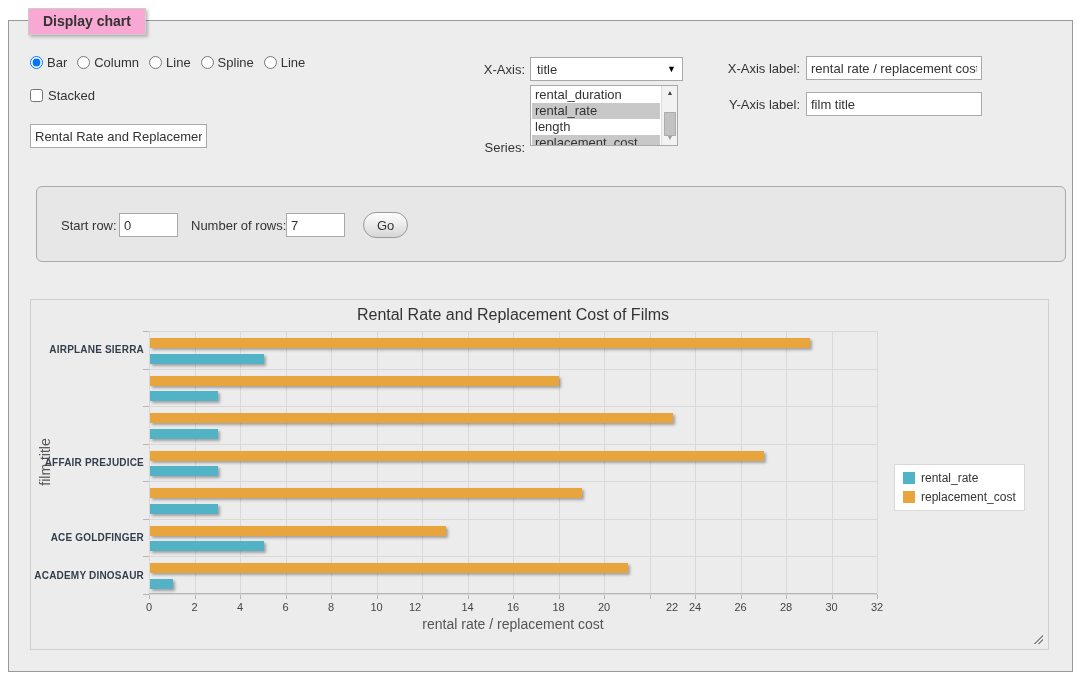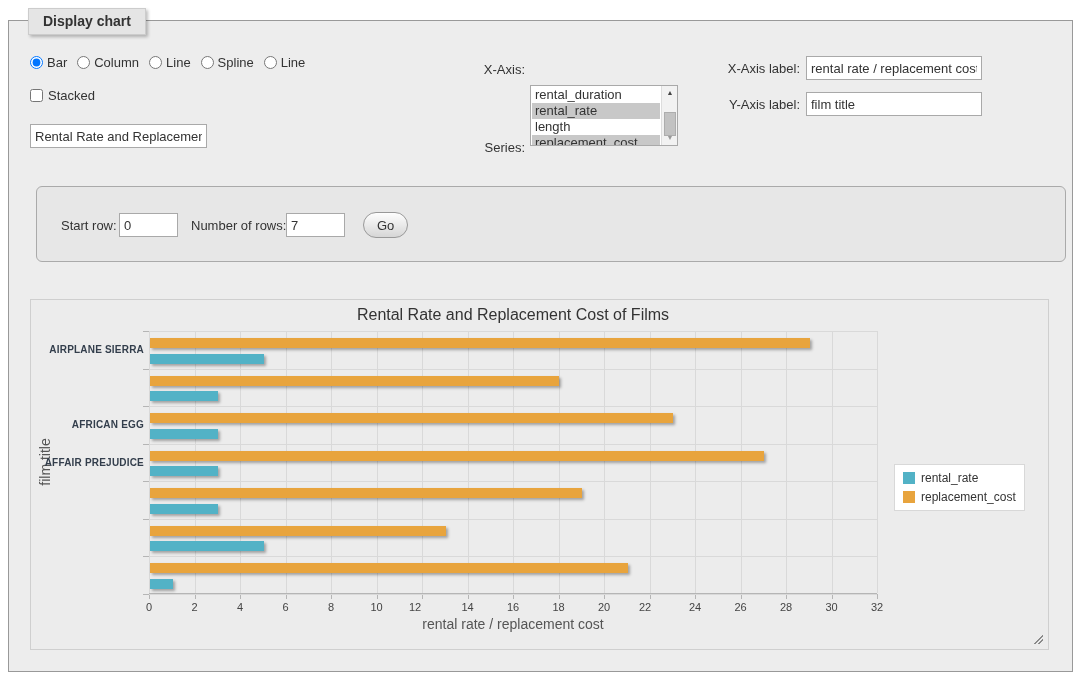--- a/index.html
+++ b/index.html
@@ -3,21 +3,21 @@
 <meta charset="utf-8">
 <style>
   * { margin:0; padding:0; box-sizing:border-box; }
   html,body { width:1081px; height:681px; background:#fff; overflow:hidden;
     font-family:"Liberation Sans", sans-serif; color:#333; }
   #page { position:relative; width:1081px; height:681px; }
 
   .fieldset { position:absolute; left:8px; top:20px; width:1065px; height:652px;
     background:#ededed; border:1px solid #999; }
   .legendbox { position:absolute; left:28px; top:8px; height:27px; padding:4px 14px;
-    background:#e5e5e5; border:1px solid #ccc; box-shadow:2px 2px 3px rgba(0,0,0,0.25);
+    background:#f9a8d4; border:1px solid #ccc; box-shadow:2px 2px 3px rgba(0,0,0,0.25);
     font-weight:bold; font-size:14px; z-index:5; }
 
   .ctl-label { position:absolute; font-size:13px; color:#333; white-space:nowrap; }
   .right-align { text-align:right; }
 
   .radio-group { position:absolute; left:30px; top:55px; display:flex; gap:10px;
     align-items:center; font-size:13px; }
   .radio-item { display:flex; align-items:center; gap:4px; }
   .radio-item input { width:13px; height:13px; margin:0; }
   .check-row { position:absolute; left:30px; top:88px; display:flex; gap:5px;
@@ -115,20 +115,24 @@
     </div>
 
   <div class="check-row">
     <input type="checkbox" style="">
     <span>Stacked</span>
   </div>
 
   <input class="text-input" style="left: 30px; top: 124px; width: 177px;" value="Rental Rate and Replacement Cost of Films">
 
   <span class="ctl-label right-align" style="left:430px; top:62px; width:95px;">X-Axis:</span>
+  <div class="fake-select">
+    <span>title</span>
+    <span class="caret">▼</span>
+  </div>
 
   <span class="ctl-label right-align" style="left:440px; top:140px; width:85px;">Series:</span>
   <div class="listbox">
     <div class="list-options">
         <div class="list-option">rental_duration</div>
         <div class="list-option selected">rental_rate</div>
         <div class="list-option">length</div>
         <div class="list-option selected">replacement_cost</div>
       </div>
     <div class="scrollbar">
@@ -150,22 +154,23 @@
     <span class="ctl-label" style="left:154px;">Number of rows:</span>
     <input class="text-input" style="left: 249px; top: 26px; width: 59px;" value="7">
     <button class="go-btn">Go</button>
   </div>
 
   <div class="chartbox">
     <div class="chart-title">Rental Rate and Replacement Cost of Films</div>
     <div class="yaxis-title">film title</div>
     <div class="cat-labels">
         <div class="cat-label" style="top: 0px; height: 37.5714px;">AIRPLANE SIERRA</div>
-        <div class="cat-label" style="top: 75.1429px; height: 37.5714px;">AFRICAN EGG</div>
         <div class="cat-label" style="top: 112.714px; height: 37.5714px;">AFFAIR PREJUDICE</div>
+        <div class="cat-label" style="top: 187.857px; height: 37.5714px;">ACE GOLDFINGER</div>
+        <div class="cat-label" style="top: 225.429px; height: 37.5714px;">ACADEMY DINOSAUR</div>
       </div>
     <div class="plot">
         <div class="gridline-v" style="left: 0px;"></div>
         <div class="xtick" style="left: 0px;"></div>
         <div class="xtick-label" style="left: 0px;">0</div>
         <div class="gridline-v" style="left: 45.5px;"></div>
         <div class="xtick" style="left: 45.5px;"></div>
         <div class="xtick-label" style="left: 45.5px;">2</div>
         <div class="gridline-v" style="left: 91px;"></div>
         <div class="xtick" style="left: 91px;"></div>
@@ -189,21 +194,21 @@
         <div class="xtick" style="left: 364px;"></div>
         <div class="xtick-label" style="left: 364px;">16</div>
         <div class="gridline-v" style="left: 409.5px;"></div>
         <div class="xtick" style="left: 409.5px;"></div>
         <div class="xtick-label" style="left: 409.5px;">18</div>
         <div class="gridline-v" style="left: 455px;"></div>
         <div class="xtick" style="left: 455px;"></div>
         <div class="xtick-label" style="left: 455px;">20</div>
         <div class="gridline-v" style="left: 500.5px;"></div>
         <div class="xtick" style="left: 500.5px;"></div>
-        <div class="xtick-label" style="left: 496px;">22</div>
+        <div class="xtick-label" style="left: 523px;">22</div>
         <div class="gridline-v" style="left: 546px;"></div>
         <div class="xtick" style="left: 546px;"></div>
         <div class="xtick-label" style="left: 546px;">24</div>
         <div class="gridline-v" style="left: 591.5px;"></div>
         <div class="xtick" style="left: 591.5px;"></div>
         <div class="xtick-label" style="left: 591.5px;">26</div>
         <div class="gridline-v" style="left: 637px;"></div>
         <div class="xtick" style="left: 637px;"></div>
         <div class="xtick-label" style="left: 637px;">28</div>
         <div class="gridline-v" style="left: 682.5px;"></div>

